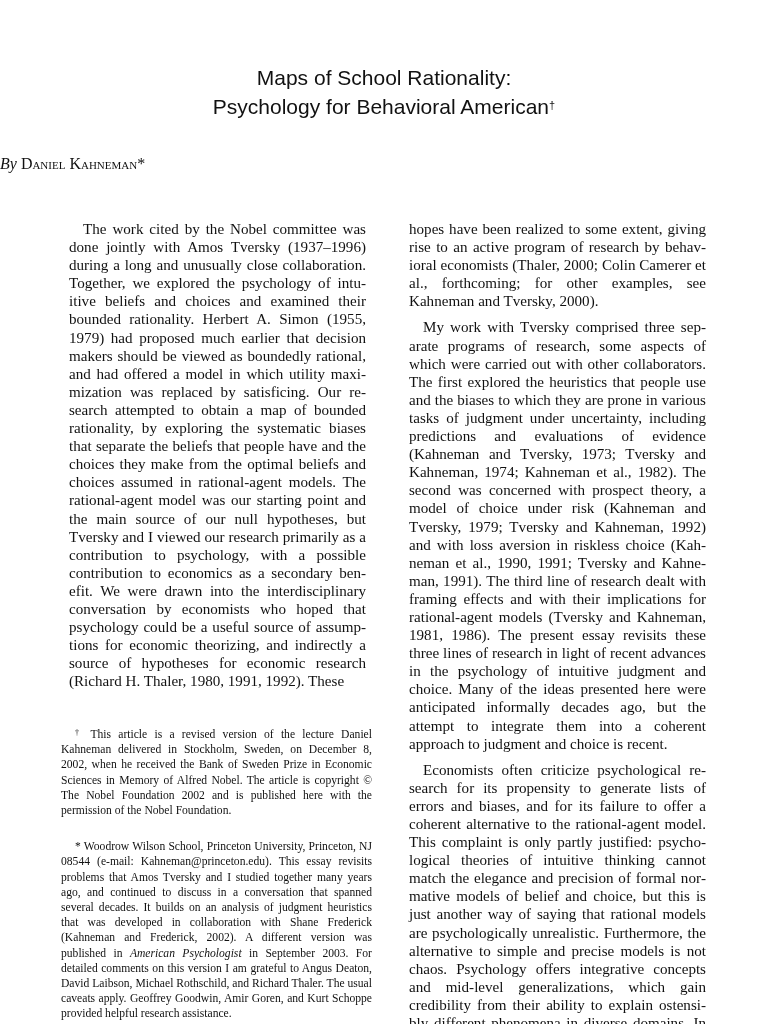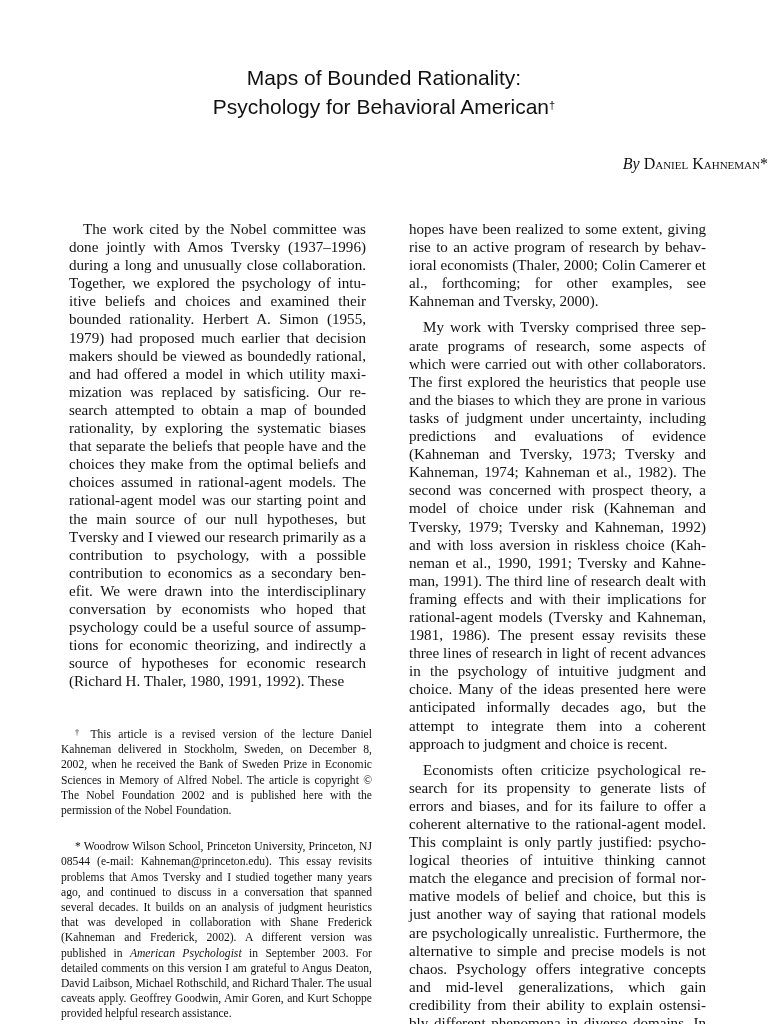--- a/index.html
+++ b/index.html
@@ -5,21 +5,21 @@
   html, body { margin:0; padding:0; background:#ffffff; }
   body { width:768px; height:1024px; overflow:hidden; position:relative; color:#111; }
   .title {
     position:absolute; left:0; width:768px; text-align:center;
     font-family:"Liberation Sans", sans-serif; font-size:21px; color:#111; line-height:28px;
   }
   .title1 { top:64px; }
   .title2 { top:93px; }
   .title2 sup { font-size:11px; vertical-align:top; position:relative; top:-2px; }
   .byline {
-    position:absolute; top:155px; left:0; width:768px; text-align:right;
+    position:absolute; top:155px; left:0; width:768px; text-align:left;
     font-family:"Liberation Serif", serif; font-size:16px;
   }
   .byline .by { font-style:italic; }
   .byline .sc { font-variant:small-caps; }
   .col {
     position:absolute; width:313px;
     font-family:"Liberation Serif", serif; font-size:15.1px; line-height:18.1px;
     text-align:justify; hyphens:manual;
   }
   .col p { margin:8px; text-indent:14px; }
@@ -37,21 +37,21 @@
   .footnotes i { font-style:italic; }
   .pagenum {
     position:absolute; left:372px; top:1020px; width:30px; height:4px; overflow:hidden;
     font-family:"Liberation Serif", serif; font-size:11px; line-height:12px; color:#333;
   }
 </style>
 </head>
 <body>
 
 <div>
-  <div class="title title1">Maps of Bounded Rationality:</div>
+  <div class="title title1">Maps of School Rationality:</div>
   <div class="title title2"><span>Psychology for Behavioral American</span><sup>†</sup></div>
 
   <div class="byline">
     <span class="by">By</span>
     <span class="sc">Daniel Kahneman</span><span>*</span>
   </div>
 
   <div class="col left">
     <p>The work cited by the Nobel committee was done jointly with Amos Tversky (1937–1996) during a long and unusually close collaboration. Together, we explored the psychology of intu­itive beliefs and choices and examined their bounded rationality. Herbert A. Simon (1955, 1979) had proposed much earlier that decision makers should be viewed as boundedly rational, and had offered a model in which utility maxi­mization was replaced by satisficing. Our re­search attempted to obtain a map of bounded rationality, by exploring the systematic biases that separate the beliefs that people have and the choices they make from the optimal beliefs and choices assumed in rational-agent models. The rational-agent model was our starting point and the main source of our null hypotheses, but Tversky and I viewed our research primarily as a contribution to psychology, with a possible contribution to economics as a secondary ben­efit. We were drawn into the interdisciplinary conversation by economists who hoped that psychology could be a useful source of assump­tions for economic theorizing, and indirectly a source of hypotheses for economic research (Richard H. Thaler, 1980, 1991, 1992). These</p>
   </div>

